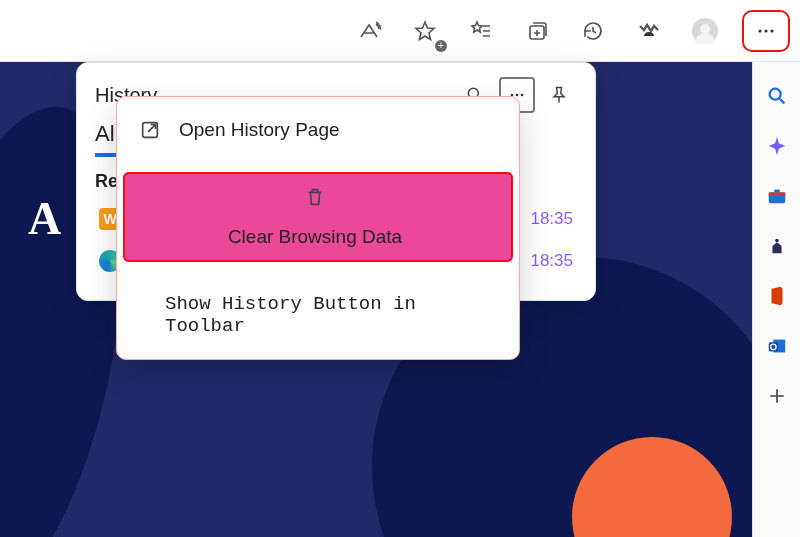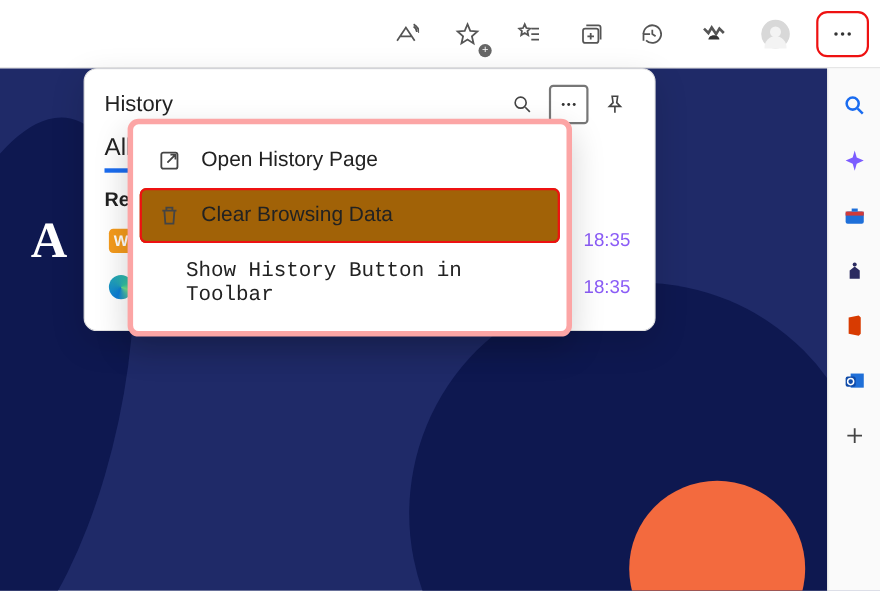--- a/index.html
+++ b/index.html
@@ -116,34 +116,34 @@
   .hp-item .time { margin-left:auto; color:#8b5cf6; font-size:17px; }
   .fav { width:22px; height:22px; border-radius:4px; display:flex; align-items:center; justify-content:center; font-weight:700; font-size:14px; color:#fff; }
   .fav.w { background:#f59b1c; }
   .fav.edge {
     background: conic-gradient(from 200deg, #0b7cd7, #35c2a0 60%, #6fe08a 75%, #0b7cd7 100%);
     border-radius:50%;
   }
 
   
   .more-menu {
-    position:absolute; left: 116px; top: 108px; width: 404px;
-    background:#fff; border:5px solid #fca5a5; border-radius:10px;
+    position:absolute; left: 116px; top: 96px; width: 404px;
+    background:#fff; border:1px solid #fca5a5; border-radius:10px;
     box-shadow: 0 12px 30px rgba(0,0,0,.18);
     z-index: 40; padding: 8px 0;
   }
   .mm-item {
     display:flex; align-items:center; gap:18px;
     padding: 14px 22px; font-size:19px;
   }
   .mm-item svg { width:22px; height:22px; stroke:#444; fill:none; stroke-width:1.8; }
   .mm-item.highlight {
-    background:#a16207;
+    background:#ec4899;
     outline: 2.5px solid #e11; outline-offset:-2px; border-radius:6px;
-    margin: 0 6px; padding-left:16px;
+    margin: 17px 6px; padding-left:16px;flex-direction:column;
   }
   .mm-item.noicon { padding-left: 48px; font-family: Liberation Mono, monospace; }
 </style>
 </head>
 <body>
 
 <div class="toolbar">
   <div class="tbtn">
     <svg viewBox="0 0 24 24">
         <path d="M4 18 L12 6 L20 18 M7 14 H17"></path>

